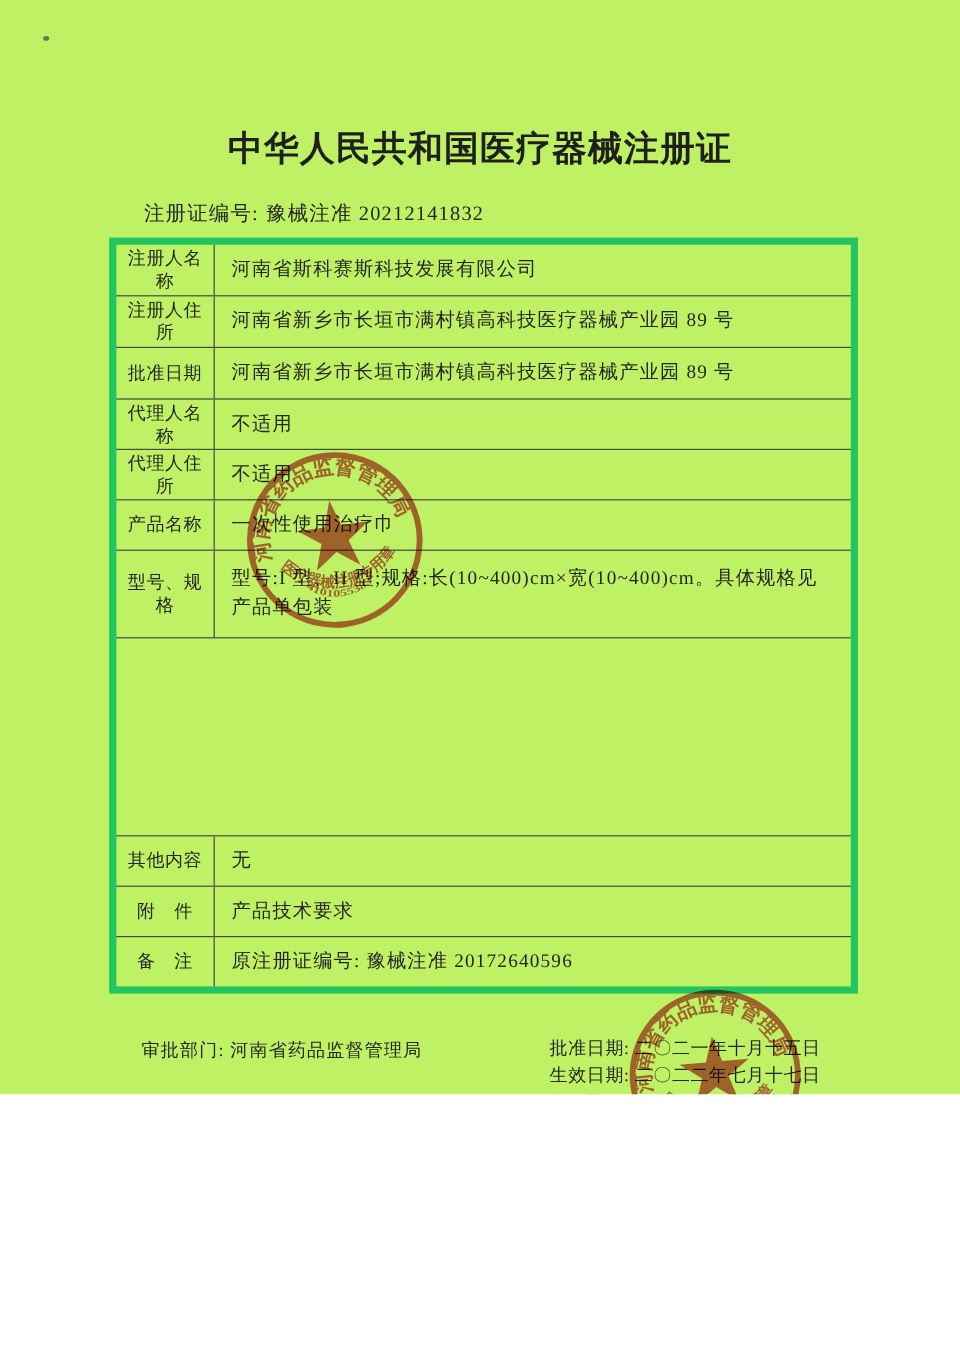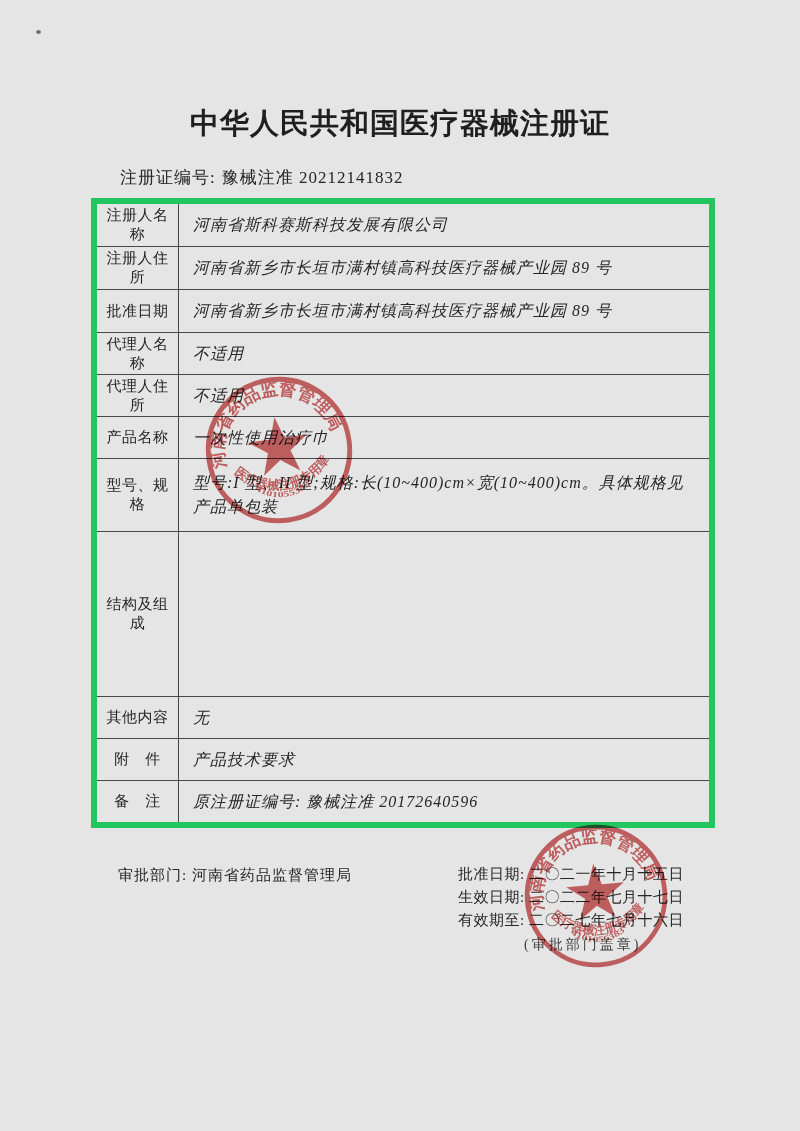--- a/index.html
+++ b/index.html
@@ -1,34 +1,34 @@
 <!DOCTYPE html>
 <html><head>
 <meta charset="utf-8">
 <style>
   html,body{margin:0;padding:0;background:#ffffff;}
-  .page{position:relative;width:800px;height:1131px;background:#e5e5e5;overflow:hidden;
+  .page{position:relative;width:800px;height:912px;background:#bef264;overflow:hidden;
         font-family:"Liberation Serif","DejaVu Serif",serif;color:#2e2e2e;}
   .speck{position:absolute;border-radius:50%;background:#555;}
   .speck.s1{left:36px;top:30px;width:5px;height:4px;opacity:.8;}
   .speck.s2{left:193px;top:116px;width:3px;height:2px;opacity:.5;}
   .title{position:absolute;left:0;top:104px;width:100%;margin:0;text-align:center;
          font-size:29px;font-weight:bold;letter-spacing:1px;color:#1f1f1f;}
   .regno{position:absolute;left:120px;top:166px;font-size:17px;letter-spacing:1px;color:#262626;}
   .regno .lbl{margin-right:6px;}
   .cert-table{position:absolute;left:91px;top:198px;width:624px;
               border:6px solid #22c55e;box-sizing:border-box;font-size:16px;}
   .trow{display:flex;border-top:1px solid #474747;box-sizing:border-box;}
   .trow:first-child{border-top:none;}
   .cell{box-sizing:border-box;}
   .cell.lab{width:82px;border-right:1px solid #474747;display:flex;align-items:center;
             justify-content:center;text-align:center;font-size:15px;letter-spacing:.5px;
             color:#262626;padding:0 2px;}
   .cell.val{flex:1;display:flex;align-items:center;padding:4px 14px;line-height:1.5;
-            letter-spacing:1px;color:#262626;font-style:italic;}
+            letter-spacing:1px;color:#262626;}
   .h42{height:42px}.h43{height:43px}.h46{height:46px}.h73{height:73px}.h165{height:165px}
   .trow.r7 .cell.val{align-items:center;}
   .footer-dept{position:absolute;left:90px;top:866px;font-size:15px;letter-spacing:1px;color:#262626;margin-left:28px;}
   .dates{position:absolute;left:458px;top:863px;font-size:15px;color:#262626;letter-spacing:.5px;}
   .dates .dline{height:23px;line-height:23px;}
   .seal-note{position:absolute;left:524px;top:936px;font-size:14px;letter-spacing:3px;color:#3f3f3f;}
   .stamp{position:absolute;color:#c94747;opacity:.82;mix-blend-mode:multiply;pointer-events:none;}
   .stamp svg{display:block;width:100%;height:100%;}
   .stamp1{left:201px;top:372px;width:156px;height:156px;transform:rotate(-8deg);}
   .stamp2{left:520px;top:820px;width:152px;height:152px;transform:rotate(-5deg);}
@@ -70,21 +70,20 @@
     </div>
     <div class="trow h42">
       <div class="cell lab">产品名称</div>
       <div class="cell val">一次性使用治疗巾</div>
     </div>
     <div class="trow h73 r7">
       <div class="cell lab">型号、规格</div>
       <div class="cell val">型号:I 型、II 型;规格:长(10~400)cm×宽(10~400)cm。具体规格见产品单包装</div>
     </div>
     <div class="trow h165">
-      <div class="cell lab">结构及组成</div>
     </div>
     <div class="trow h42">
       <div class="cell lab">其他内容</div>
       <div class="cell val">无</div>
     </div>
     <div class="trow h42">
       <div class="cell lab">附　件</div>
       <div class="cell val">产品技术要求</div>
     </div>
     <div class="trow h42">

